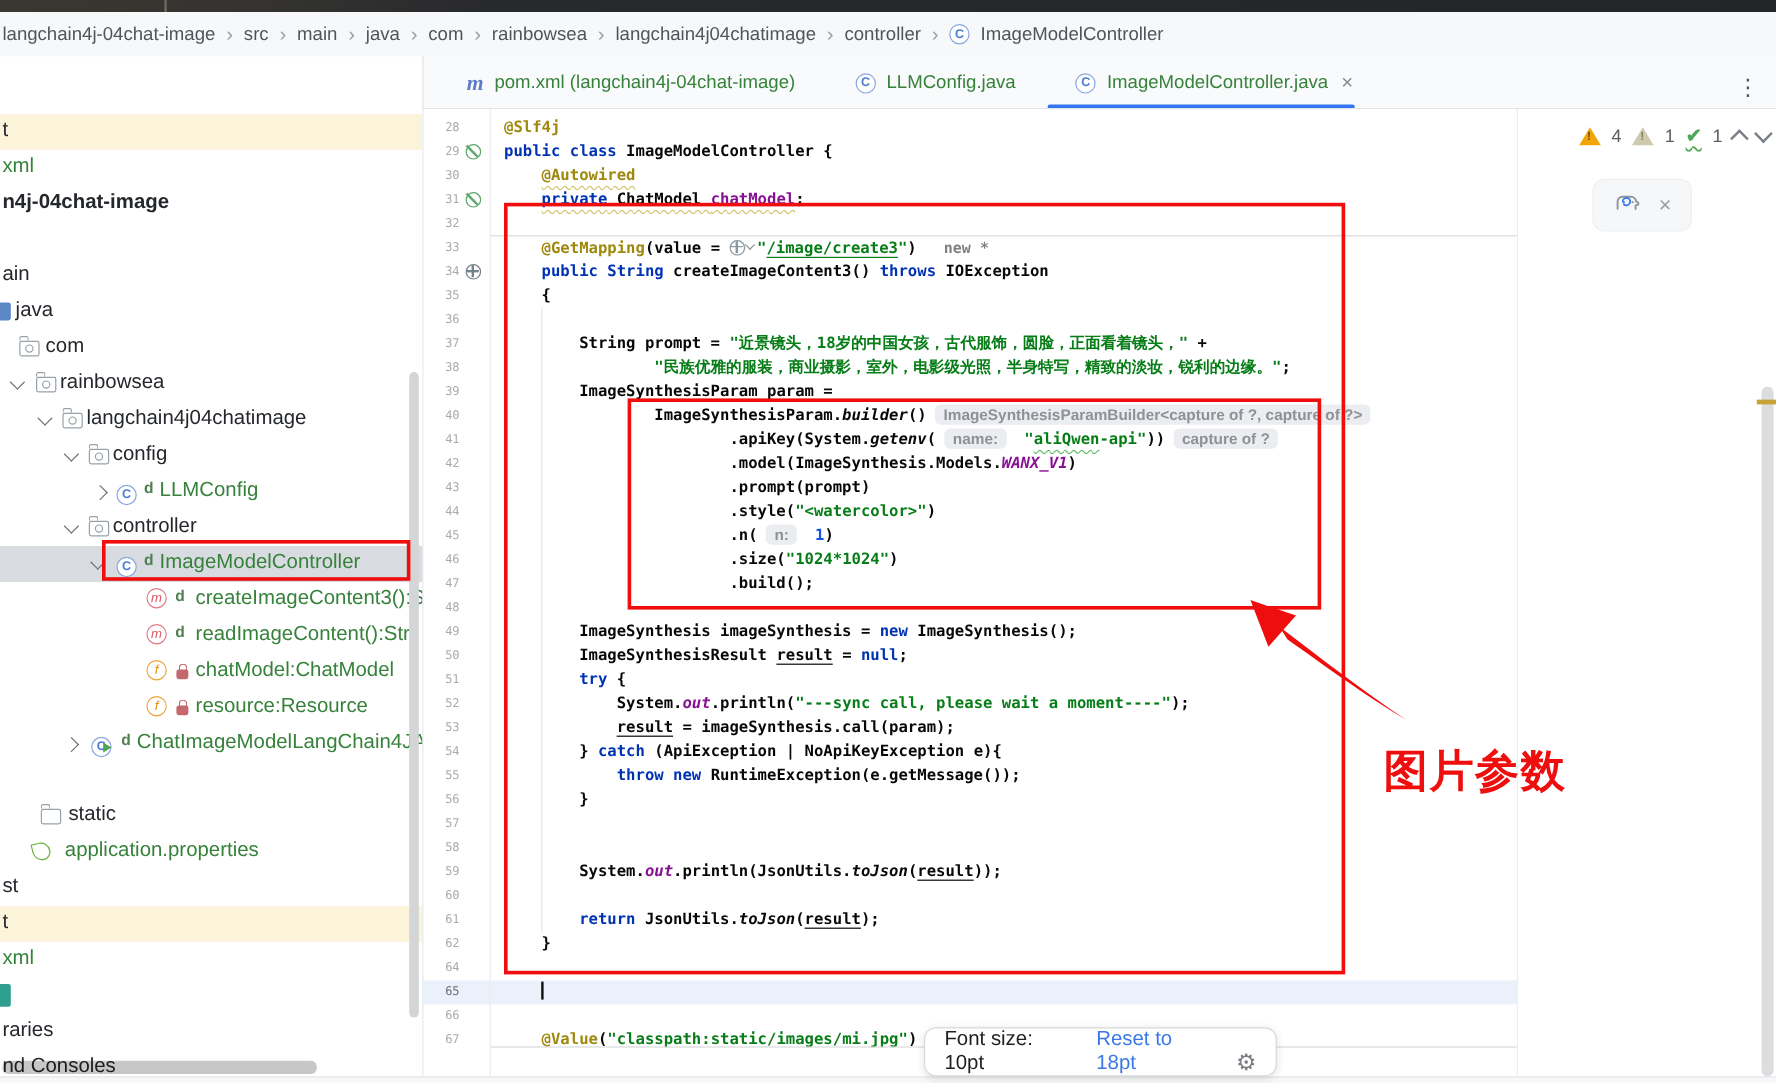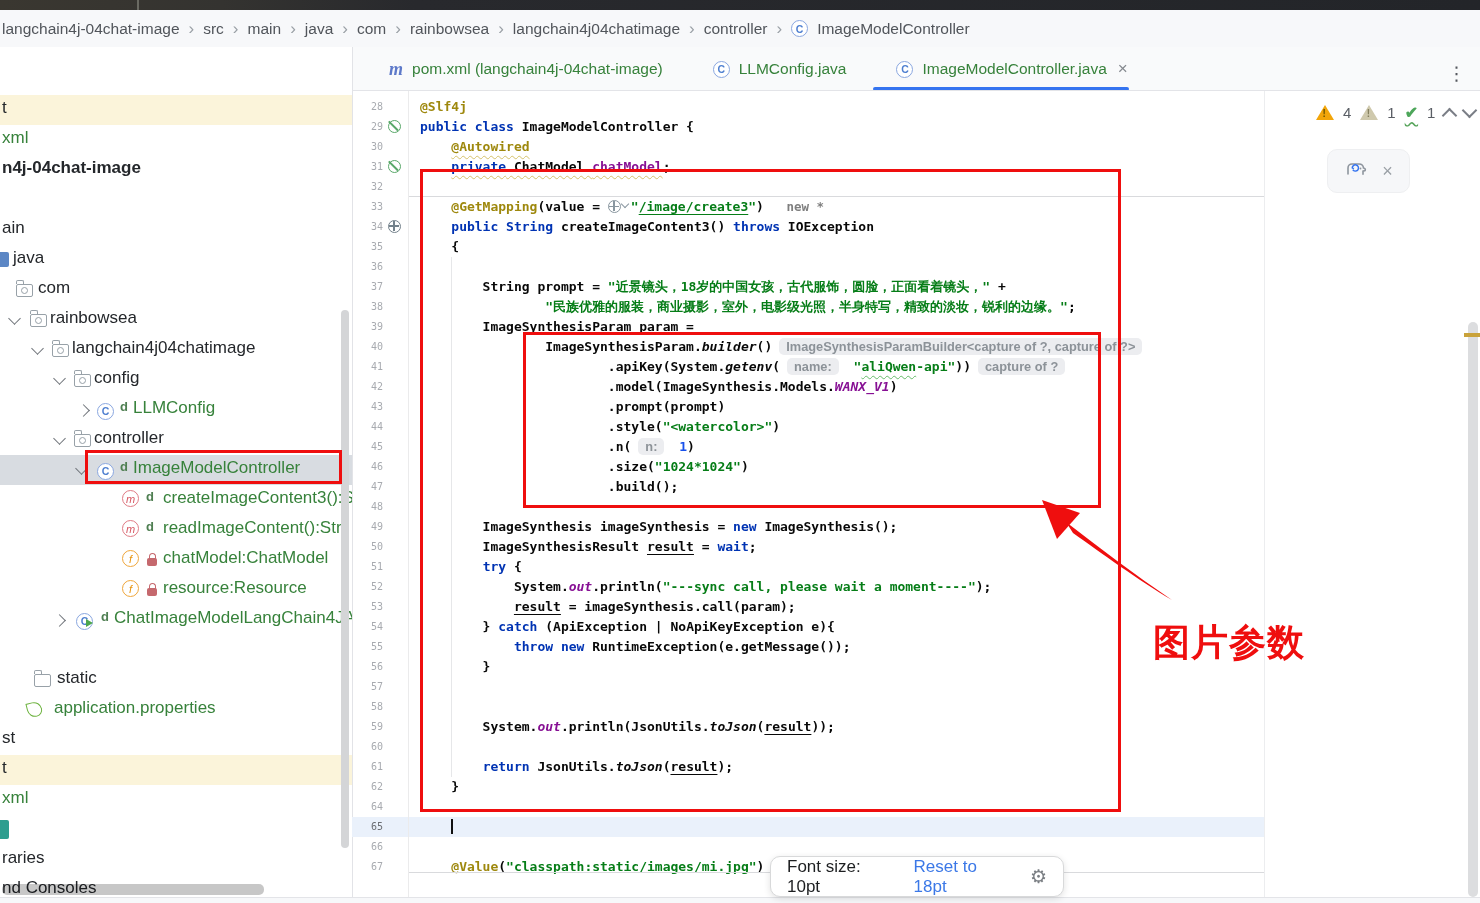--- a/index.html
+++ b/index.html
@@ -110,21 +110,21 @@
   
   .bstrip{position:absolute;left:0;top:897px;width:1480px;height:6px;background:#f7f8fa;border-top:1px solid #e3e4e8;box-sizing:border-box;}
   
   .redbox{position:absolute;border:3px solid #ef0e0e;box-sizing:border-box;pointer-events:none;}
   .callout{position:absolute;left:1153px;top:618px;font-family:"DejaVu Serif",serif;font-weight:bold;
     font-size:37px;color:#ef0e0e;letter-spacing:1px;pointer-events:none;}
   .arrowsvg{position:absolute;left:0;top:0;pointer-events:none;}
   .red-fill{fill:#ef0e0e;}
   
   .fpopup{position:absolute;left:770px;top:856px;width:294px;height:41px;background:#fff;border:1px solid #d8d9da;
-    border-radius:10px;box-shadow:0 2px 7px rgba(0,0,0,.12);display:flex;align-items:center;gap:18px;
+    border-radius:10px;box-shadow:0 2px 7px rgba(0,0,0,.12);display:flex;align-items:flex-end;gap:18px;
     padding:0 16px;box-sizing:border-box;font-size:17px;}
   .fpl{color:#1d1f21;} .fpr{color:#3b78e7;} .fpg{color:#7a7e83;font-size:19px;line-height:1;}
 </style>
 </head>
 <body>
 
 <div class="screen">
 
   <div class="topbar">
     <div class="topbar-div"></div>
@@ -401,21 +401,21 @@
         <span class="ct"></span>
       </div>
       <div class="cl">
         <span class="ln">49</span>
         <span class="gic"></span>
         <span class="ct"><span class="p">        ImageSynthesis imageSynthesis = </span><span class="k">new</span><span class="p"> ImageSynthesis();</span></span>
       </div>
       <div class="cl">
         <span class="ln">50</span>
         <span class="gic"></span>
-        <span class="ct"><span class="p">        ImageSynthesisResult </span><span class="p u">result</span><span class="p"> = </span><span class="k">wait</span><span class="p">;</span></span>
+        <span class="ct"><span class="p">        ImageSynthesisResult </span><span class="p u">result</span><span class="p"> = </span><span class="k">null</span><span class="p">;</span></span>
       </div>
       <div class="cl">
         <span class="ln">51</span>
         <span class="gic"></span>
         <span class="ct"><span class="p">        </span><span class="k">try</span><span class="p"> {</span></span>
       </div>
       <div class="cl">
         <span class="ln">52</span>
         <span class="gic"></span>
         <span class="ct"><span class="p">            System.</span><span class="fld it">out</span><span class="p">.println(</span><span class="s">"---sync call, please wait a moment----"</span><span class="p">);</span></span>

